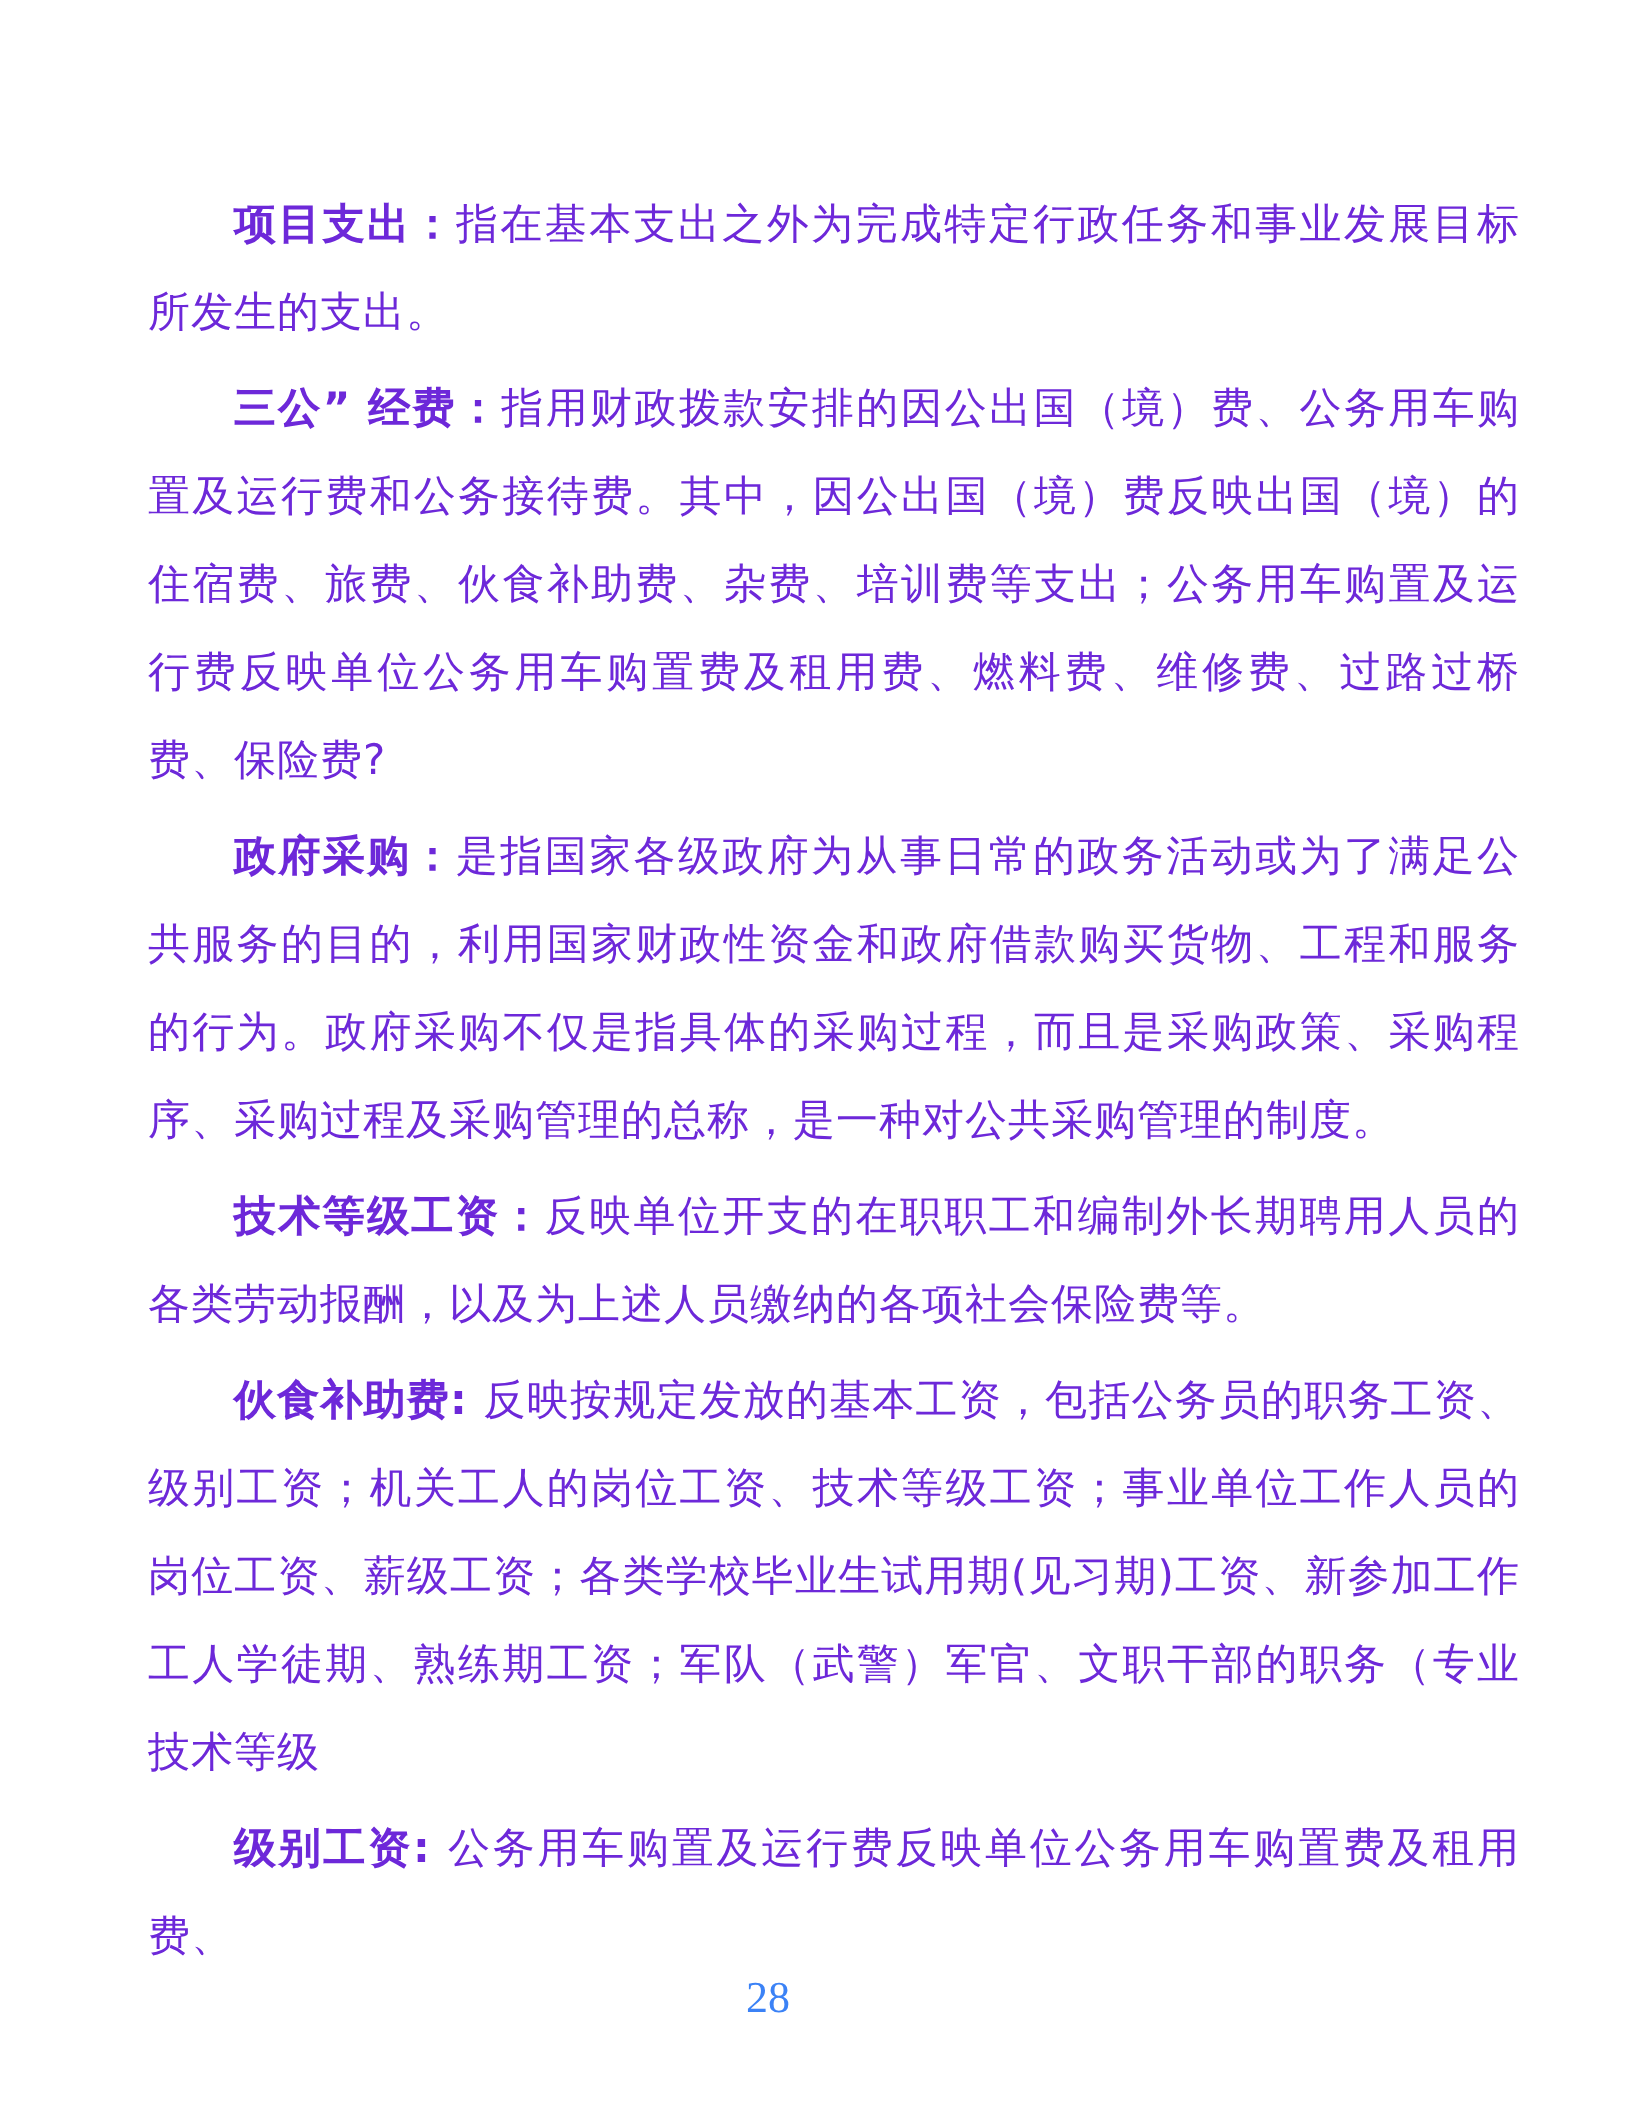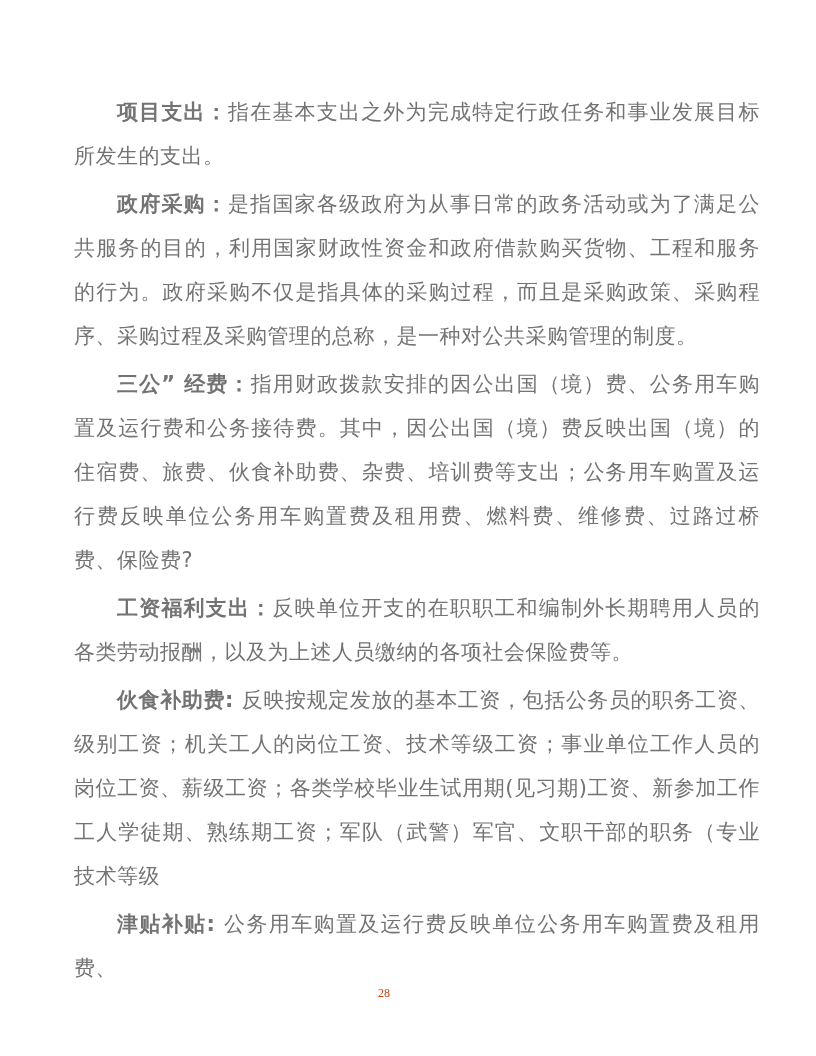--- a/index.html
+++ b/index.html
@@ -17,52 +17,52 @@
   .page {
     position: absolute;
     top: 90px;
     left: 74px;
     width: 686px;
   }
   .para {
     margin: 0 0 4px 0;
     font-size: 21px;
     line-height: 44px;
-    color: #737373;
+    color: #6d28d9;
     text-align: justify;
     text-justify: inter-ideograph;
     text-indent: 43px;
     letter-spacing: 0.5px;
   }
   .term {
     font-weight: 700;
   }
   .page-number {
     position: absolute;
     top: 986px;
     left: 0;
     width: 768px;
     text-align: center;
     font-family: "Liberation Serif", serif;
-    font-size: 12px;
-    color: #c2410c;
+    font-size: 22px;
+    color: #3b82f6;
   }
 </style>
 </head>
 <body>
 
 <div class="page">
 
   <p class="para"><span class="term">项目支出：</span><span>指在基本支出之外为完成特定行政任务和事业发展目标所发生的支出。</span></p>
 
+  <p class="para"><span class="term">三公” 经费：</span><span>指用财政拨款安排的因公出国（境）费、公务用车购置及运行费和公务接待费。其中，因公出国（境）费反映出国（境）的住宿费、旅费、伙食补助费、杂费、培训费等支出；公务用车购置及运行费反映单位公务用车购置费及租用费、燃料费、维修费、过路过桥费、保险费?</span></p>
+
   <p class="para"><span class="term">政府采购：</span><span>是指国家各级政府为从事日常的政务活动或为了满足公共服务的目的，利用国家财政性资金和政府借款购买货物、工程和服务的行为。政府采购不仅是指具体的采购过程，而且是采购政策、采购程序、采购过程及采购管理的总称，是一种对公共采购管理的制度。</span></p>
 
-  <p class="para"><span class="term">三公” 经费：</span><span>指用财政拨款安排的因公出国（境）费、公务用车购置及运行费和公务接待费。其中，因公出国（境）费反映出国（境）的住宿费、旅费、伙食补助费、杂费、培训费等支出；公务用车购置及运行费反映单位公务用车购置费及租用费、燃料费、维修费、过路过桥费、保险费?</span></p>
-
-  <p class="para"><span class="term">工资福利支出：</span><span>反映单位开支的在职职工和编制外长期聘用人员的各类劳动报酬，以及为上述人员缴纳的各项社会保险费等。</span></p>
+  <p class="para"><span class="term">技术等级工资：</span><span>反映单位开支的在职职工和编制外长期聘用人员的各类劳动报酬，以及为上述人员缴纳的各项社会保险费等。</span></p>
 
   <p class="para"><span class="term">伙食补助费: </span><span>反映按规定发放的基本工资，包括公务员的职务工资、级别工资；机关工人的岗位工资、技术等级工资；事业单位工作人员的岗位工资、薪级工资；各类学校毕业生试用期(见习期)工资、新参加工作工人学徒期、熟练期工资；军队（武警）军官、文职干部的职务（专业技术等级</span></p>
 
-  <p class="para"><span class="term">津贴补贴: </span><span>公务用车购置及运行费反映单位公务用车购置费及租用费、</span></p>
+  <p class="para"><span class="term">级别工资: </span><span>公务用车购置及运行费反映单位公务用车购置费及租用费、</span></p>
 
 </div>
 
 <div class="page-number">28</div>
 
 </body></html>

